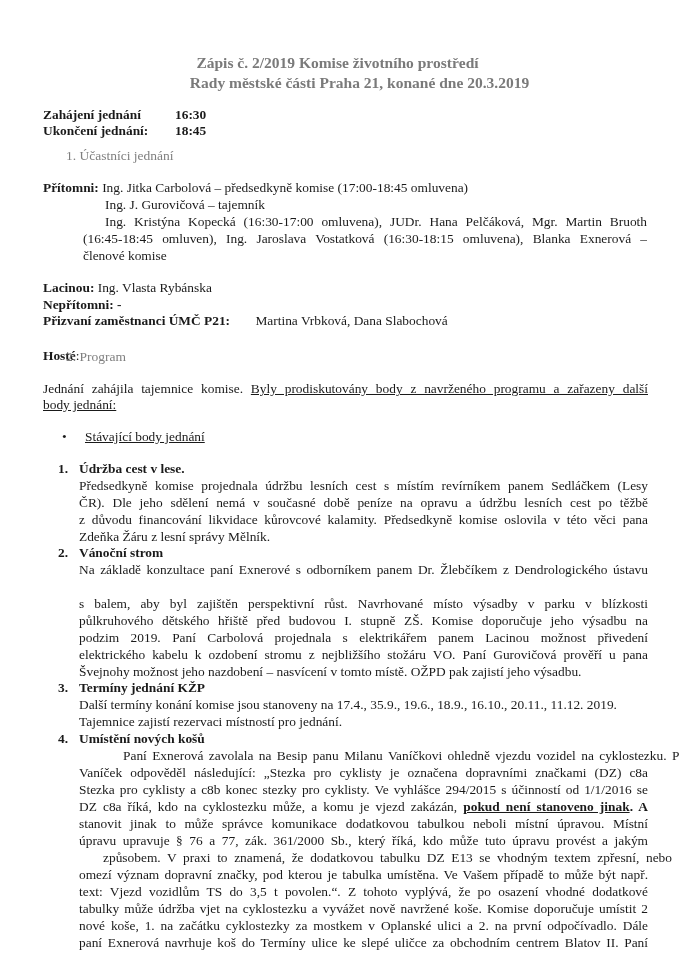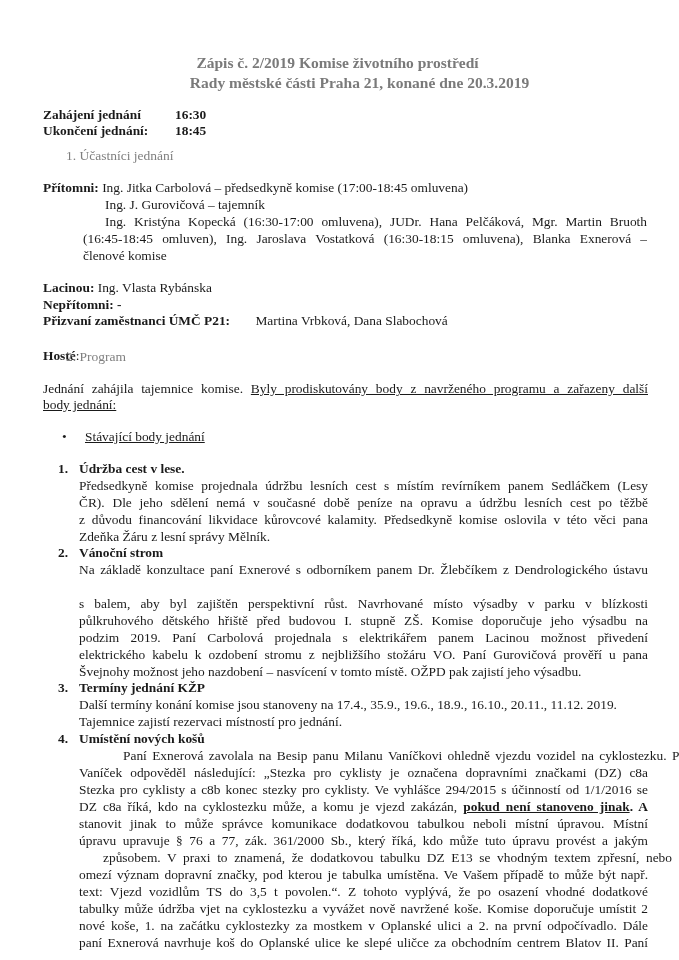--- a/index.html
+++ b/index.html
@@ -96,15 +96,15 @@
     <span>DZ c8a říká, kdo na cyklostezku může, a komu je vjezd zakázán,</span>
     <span class="b u">pokud není stanoveno jinak</span><span class="b">. A</span>
   </div>
   <div class="just" style="left:79px;top:816px;width:569px;">stanovit jinak to může správce komunikace dodatkovou tabulkou neboli místní úpravou. Místní</div>
   <div class="just" style="left:79px;top:833px;width:569px;">úpravu upravuje § 76 a 77, zák. 361/2000 Sb., který říká, kdo může tuto úpravu provést a jakým</div>
   <div class="just" style="left:77px;top:850px;width:569px;margin-left:26px;">způsobem. V praxi to znamená, že dodatkovou tabulku DZ E13 se vhodným textem zpřesní, nebo</div>
   <div class="just" style="left:79px;top:867px;width:569px;">omezí význam dopravní značky, pod kterou je tabulka umístěna. Ve Vašem případě to může být např.</div>
   <div class="just" style="left:79px;top:884px;width:569px;">text: Vjezd vozidlům TS do 3,5 t povolen.“. Z tohoto vyplývá, že po osazení vhodné dodatkové</div>
   <div class="just" style="left:79px;top:901px;width:569px;">tabulky může údržba vjet na cyklostezku a vyvážet nově navržené koše. Komise doporučuje umístit 2</div>
   <div class="just" style="left:79px;top:918px;width:569px;">nové koše, 1. na začátku cyklostezky za mostkem v Oplanské ulici a 2. na první odpočívadlo. Dále</div>
-  <div class="just" style="left:79px;top:935px;width:569px;">paní Exnerová navrhuje koš do Oplanské ulice ke slepé uličce za obchodním centrem Blatov II. Paní</div>
+  <div class="just" style="left:79px;top:935px;width:569px;">paní Exnerová navrhuje koš do Termíny ulice ke slepé uličce za obchodním centrem Blatov II. Paní</div>
 
 </div>
 
 </body></html>

